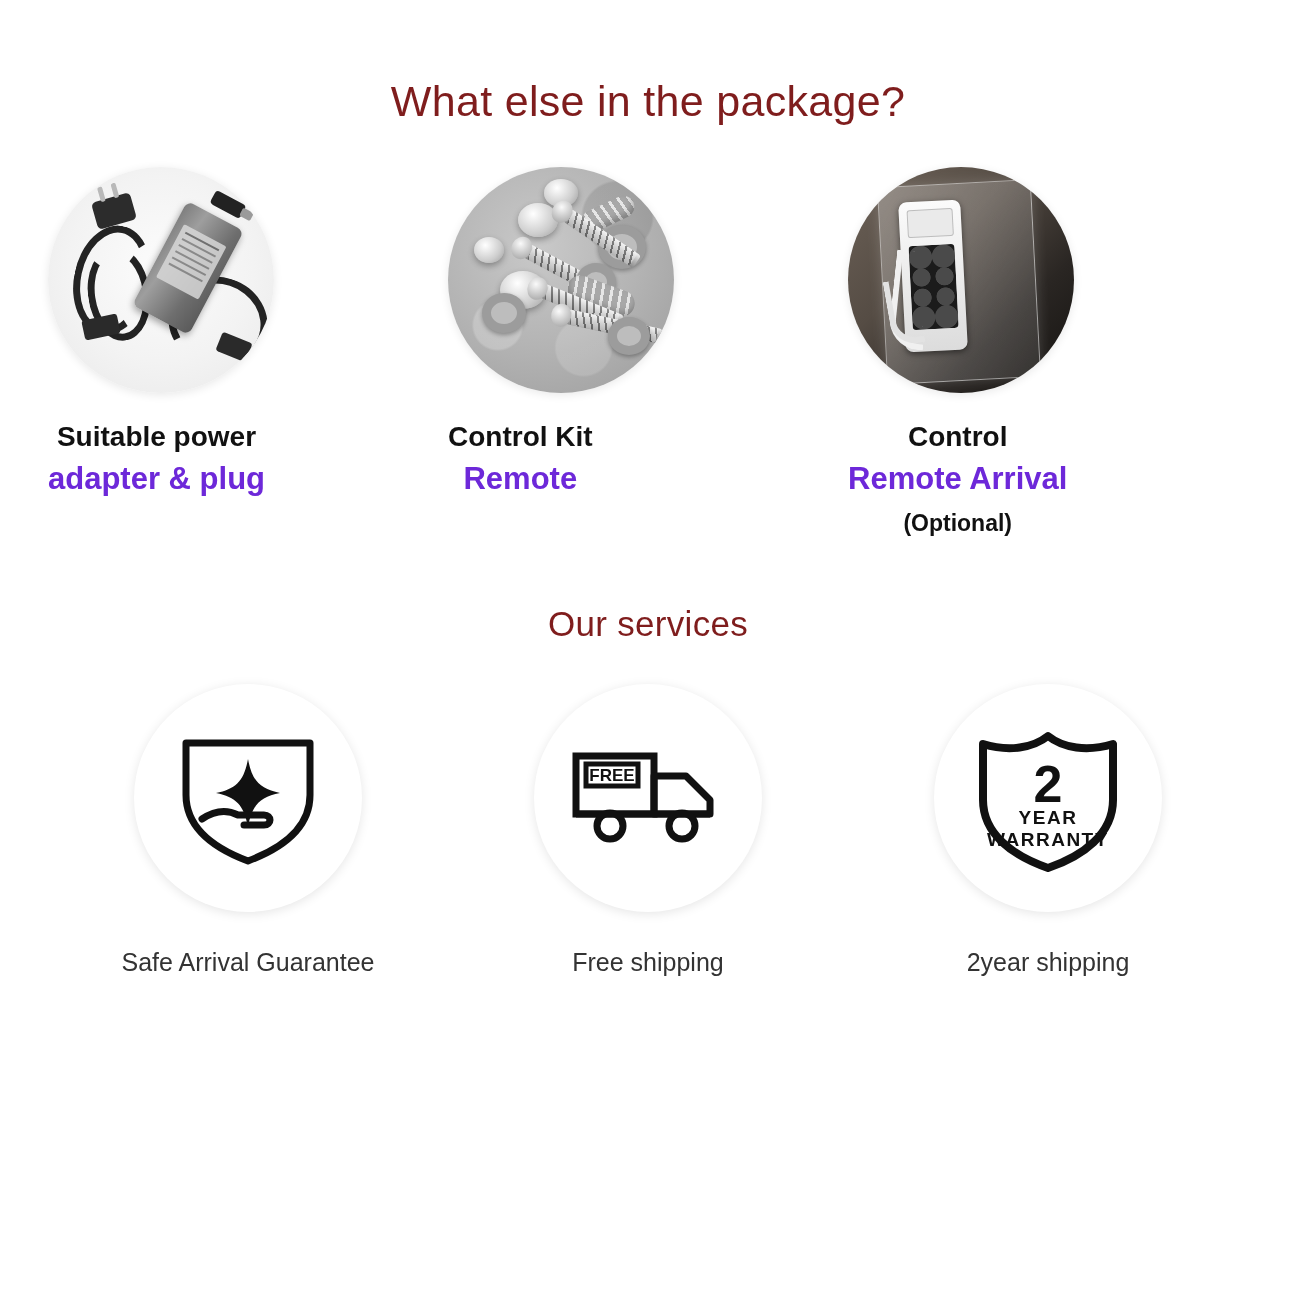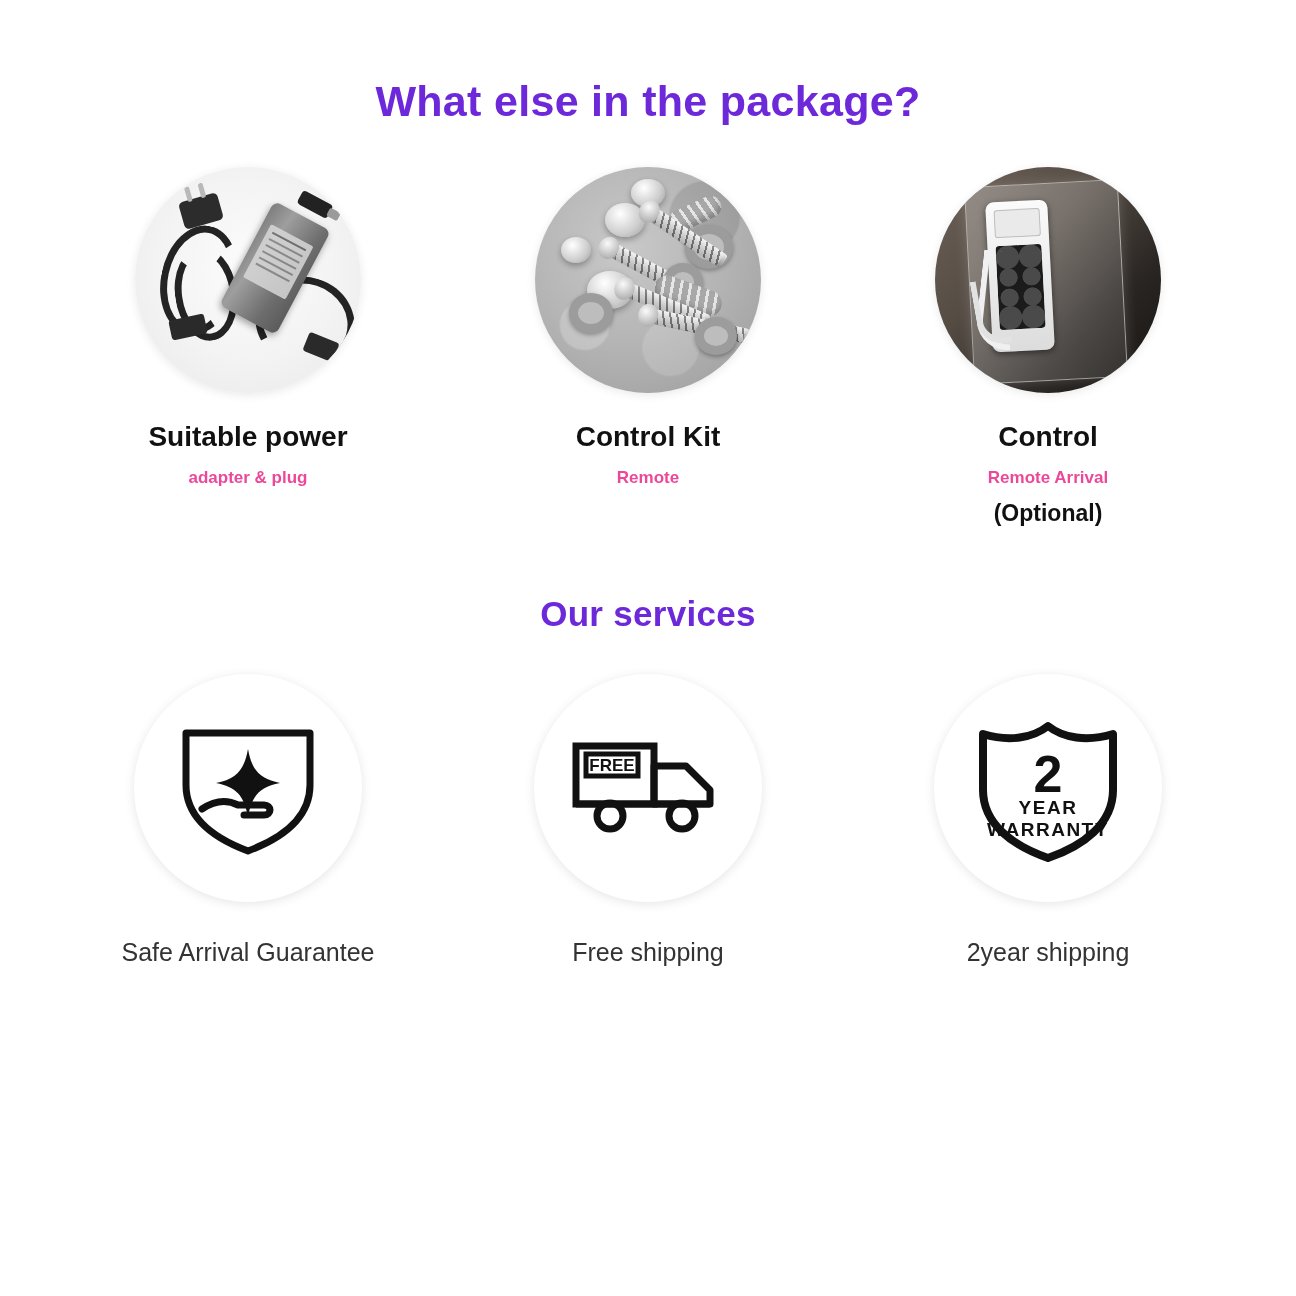--- a/index.html
+++ b/index.html
@@ -18,22 +18,22 @@
   .page {
     width: 1296px;
     height: 1296px;
     position: relative;
     box-sizing: border-box;
   }
 
   
   .section-title {
     text-align: center;
-    font-weight: 700;
-    color: #6d28d9;
+    font-weight: 400;
+    color: #7f1d1d;
     letter-spacing: 0.3px;
   }
   #package-title {
     font-size: 43px;
     margin-top: 78px;
     line-height: 1.1;
   }
   #services-title {
     font-size: 35px;
     margin-top: 66px;
@@ -45,21 +45,21 @@
     display: flex;
     justify-content: center;
     align-items: flex-start;
     gap: 0px;
     margin-top: 42px;
   }
   .card {
     width: 400px;
     display: flex;
     flex-direction: column;
-    align-items: center;
+    align-items: flex-start;
   }
 
   .photo-circle {
     width: 226px;
     height: 226px;
     border-radius: 50%;
     overflow: hidden;
     position: relative;
     box-shadow: 0 2px 10px rgba(0,0,0,0.09);
     background: #cfcfcf;
@@ -69,25 +69,25 @@
     text-align: center;
     margin-top: 26px;
   }
   .card-caption .t1 {
     font-size: 28px;
     font-weight: bold;
     color: #111;
     line-height: 1.25;
   }
   .card-caption .t2 {
-    font-size: 17px;
+    font-size: 31px;
     font-weight: bold;
-    color: #ec4899;
+    color: #6d28d9;
     line-height: 1.35;
-    margin-top: 13px;
+    margin-top: 4px;
   }
   .card-caption .t3 {
     font-size: 23px;
     font-weight: bold;
     color: #111;
     line-height: 1.35;
     margin-top: 8px;
   }
 
   

